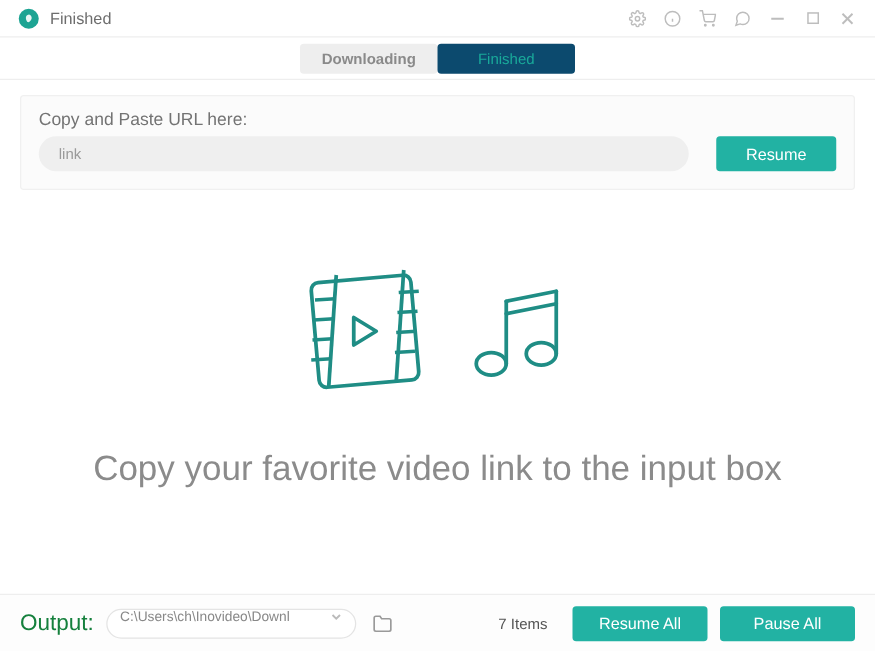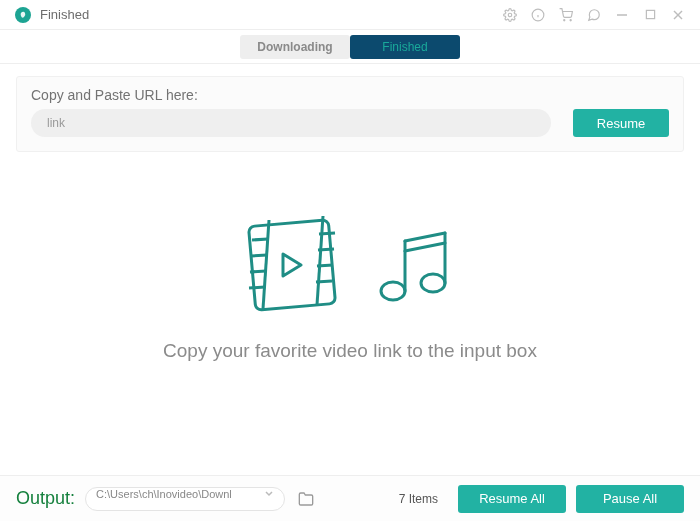--- a/index.html
+++ b/index.html
@@ -103,22 +103,22 @@
     padding-top: 58px;
     padding-bottom: 20px;
   }
   .empty-graphic {
     display: flex;
     align-items: center;
     gap: 24px;
     color: #1f8d85;
   }
   .empty-text {
-    margin-top: 16px;
-    font-size: 19px;
+    margin-top: 34px;
+    font-size: 28px;
     color: #8b8b8b;
   }
   
   .bottombar {
     position: absolute;
     left: 0; right: 0; bottom: 0;
     height: 46px;
     border-top: 1px solid #eee;
     background: #fdfdfd;
     display: flex;

